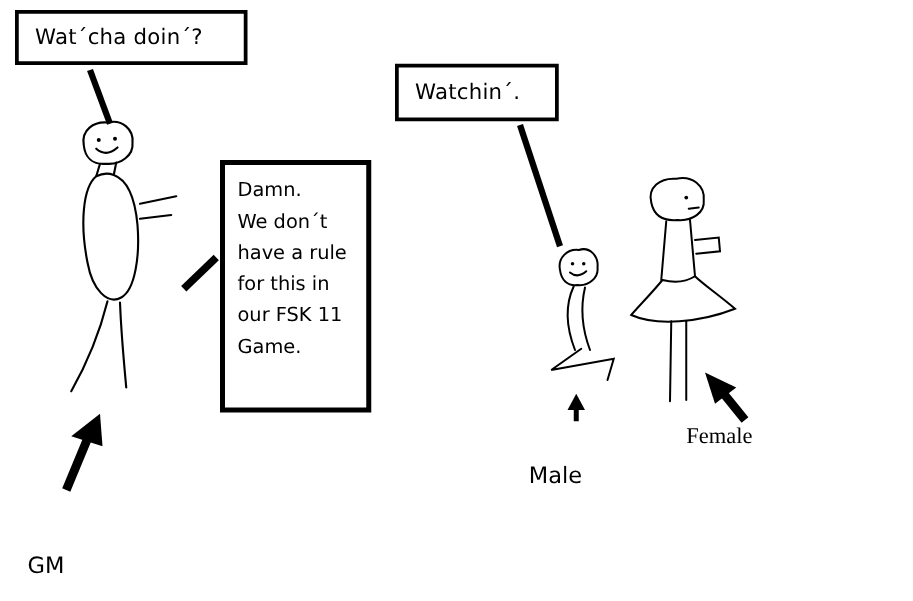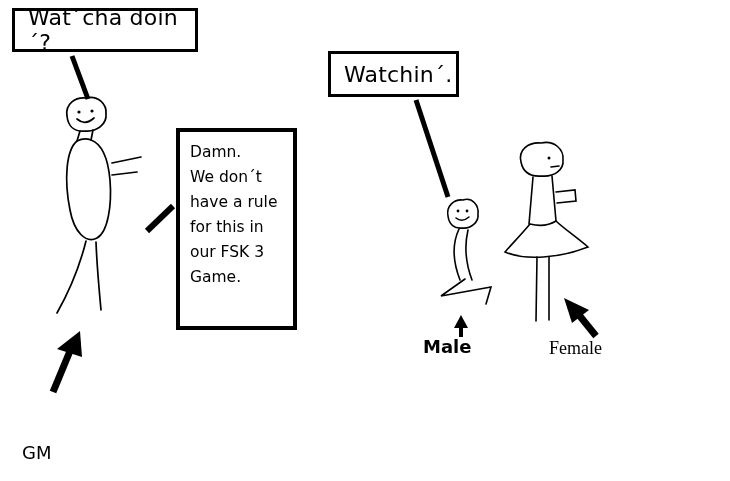--- a/index.html
+++ b/index.html
@@ -22,33 +22,33 @@
     width: 730px;
     height: 481px;
   }
   .speech-box {
     position: absolute;
     background: #ffffff;
     border: 3px solid #000000;
     display: flex;
     align-items: center;
     box-sizing: border-box;
-    font-size: 22px;
+    font-size: 17px;
     color: #000000;
     padding-left: 13px;
     letter-spacing: 0.2px;
   }
   .speech-box.gm {
     left: 12px;
     top: 8px;
     width: 186px;
     height: 44px;
   }
   .speech-box.male {
-    left: 328px;
+    left: 316px;
     top: 51px;
     width: 131px;
     height: 46px;
   }
   .rule-box {
     position: absolute;
     left: 176px;
     top: 128px;
     width: 121px;
     height: 202px;
@@ -62,21 +62,21 @@
     line-height: 25px;
     color: #000000;
     white-space: pre-line;
   }
   .label {
     position: absolute;
     color: #000000;
     font-size: 18px;
   }
   .label.gm     { left: 22px;  top: 400px; margin-top: 42px; }
-  .label.male   { left: 423px; top: 336px; font-weight: bold; }
+  .label.male   { left: 423px; top: 370px; }
   .label.female { left: 549px; top: 338px; font-family: Liberation Serif, serif; }
 </style>
 </head>
 <body>
 
 <div class="canvas">
 
   <svg class="drawing-layer" viewBox="0 0 730 481" xmlns="http://www.w3.org/2000/svg">
 
     <line x1="72" y1="56" x2="88" y2="99" stroke="#000" stroke-width="5"></line>
@@ -143,21 +143,21 @@
 
   <div class="speech-box male">
     <span>Watchin´.</span>
   </div>
 
   <div class="rule-box">
     <div class="rule-text">Damn.
 We don´t
 have a rule
 for this in
-our FSK 3
+our FSK 11
 Game.</div>
   </div>
 
   <div class="label gm">GM</div>
   <div class="label male">Male</div>
   <div class="label female">Female</div>
 
 </div>
 
 </body></html>

